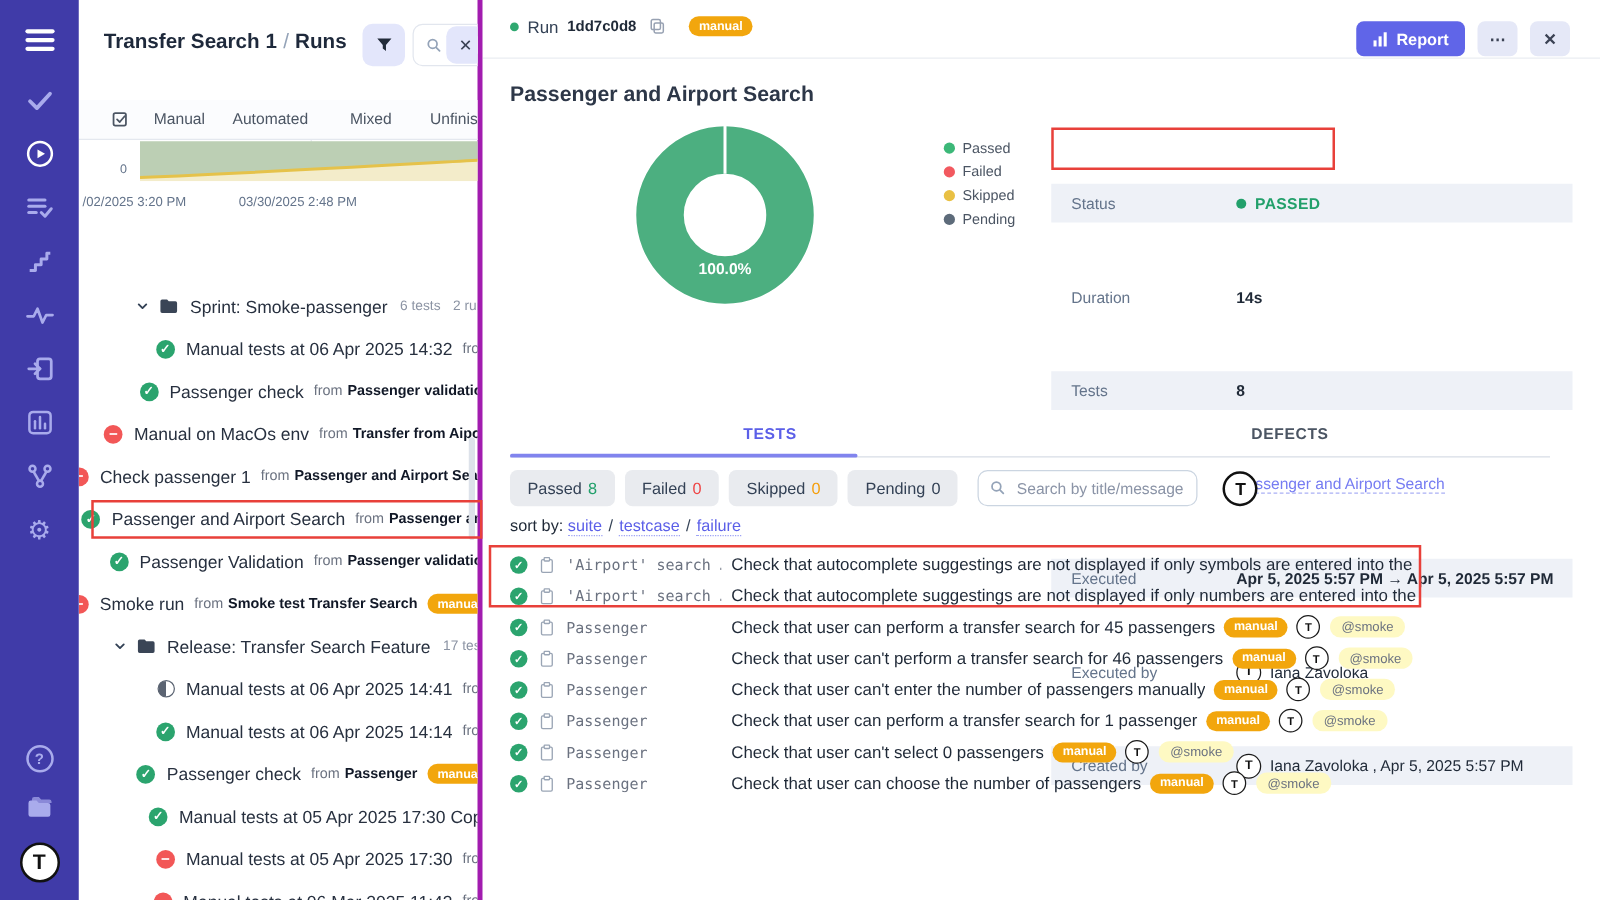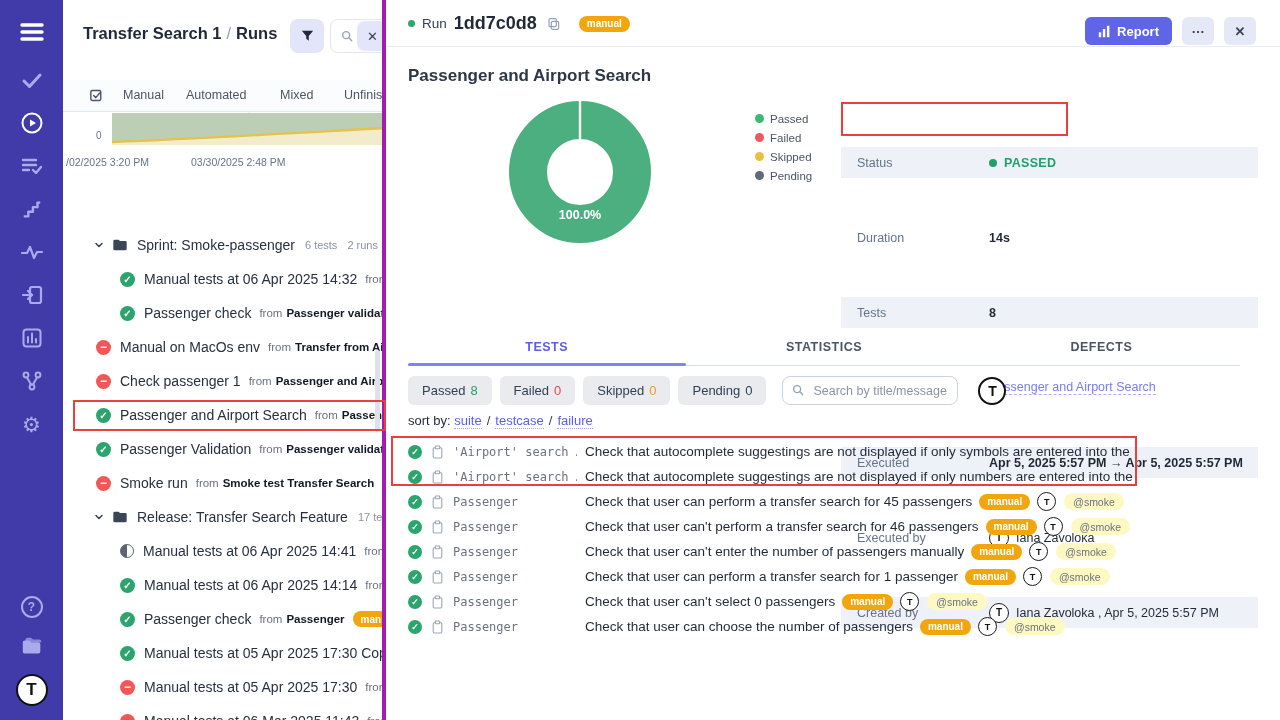--- a/index.html
+++ b/index.html
@@ -35,21 +35,21 @@
   .lp-tabs { position:absolute; left:0; top:80px; width:323px; height:32px; background:#fbfcfe;
     border-bottom:1px solid #e4e8ef; white-space:nowrap; }
   .lp-tab { position:absolute; top:8px; font-size:12.5px; color:#4b5563; cursor:pointer; }
   .lp-tab-ico { position:absolute; left:25px; top:7px; cursor:pointer; }
   .lp-chart { position:absolute; left:49px; top:112px; }
   .lp-y0 { position:absolute; left:33px; top:130px; font-size:10px; color:#64748b; }
   .lp-x0 { position:absolute; left:3px; top:156px; font-size:10.5px; color:#64748b; }
   .lp-x1 { position:absolute; left:128px; top:156px; font-size:10.5px; color:#64748b;text-align:right; }
 
   .tree { position:absolute; left:0; top:228px; width:330px; }
-  .trow { display:flex; align-items:center; height:34px; white-space:nowrap; overflow:hidden; cursor:pointer; }
+  .trow { display:flex; align-items:center; height:34px; white-space:nowrap; overflow:hidden; cursor:pointer;justify-content:flex-end; }
   .ind0 { padding-left:33px; } .ind1 { padding-left:57px; } .fold { padding-left:30px; }
   .tlabel { font-size:14px; color:#27303f; margin-left:0; }
   .fpre { font-size:11.5px; color:#6b7280; margin-left:8px; }
   .fsrc { font-size:11.5px; font-weight:bold; color:#111827; margin-left:4px; }
   .tmeta { font-size:11px; color:#8b93a3; margin-left:10px; }
   .chev { margin-right:7px; flex:0 0 auto; }
   .fold-ico { margin-right:9px; flex:0 0 auto; }
   .ic { width:15px; height:15px; border-radius:50%; flex:0 0 auto; display:inline-flex; align-items:center;
     justify-content:center; color:#fff; font-size:10px; font-weight:bold; margin-right:9px; }
   .ic-pass { background:#2ba46e; } .ic-pass::before { content:"✓"; }
@@ -59,21 +59,21 @@
   .pill { background:#f2a60d; color:#fff; font-size:10px; font-weight:bold; padding:2.5px 8px;
     border-radius:9px; margin-left:8px; flex:0 0 auto; }
   .lp-scrollthumb { position:absolute; right:2px; top:350px; width:5px; height:82px; background:#dde2ea; border-radius:3px; }
 
   
   .main { position:absolute; left:386px; top:0; width:894px; height:637px; background:#fff; }
   .run-header { position:absolute; left:0; top:0; width:894px; height:47px; border-bottom:1px solid #eaedf2; }
   .run-left { position:absolute; left:22px; top:13px; display:flex; align-items:center; gap:7px; }
   .run-dot { width:7px; height:7px; border-radius:50%; background:#2fa870; }
   .run-word { font-size:13.5px; color:#334155; }
-  .run-id { font-size:18px; font-weight:bold; color:#1f2937; }
+  .run-id { font-size:12px; font-weight:bold; color:#1f2937; }
   .copy-btn { background:none; border:none; cursor:pointer; display:flex; padding:0 2px; }
   .hdr-btns { position:absolute; right:24px; top:17px; display:flex; gap:10px; }
   .report-btn { background:#6065e8; color:#fff; border:none; border-radius:6px; height:28px; padding:0 13px;
     font-size:13px; font-weight:bold; display:flex; align-items:center; gap:6px; cursor:pointer; }
   .sq-btn { width:32px; height:28px; background:#e5e8f7; border:none; border-radius:6px; color:#3b4254;
     font-size:13px; font-weight:bold; cursor:pointer; }
   .page-title { position:absolute; left:22px; top:66px; font-size:17px; font-weight:bold; color:#2d3748; }
 
   .legend { position:absolute; left:369px; top:109px; }
   .leg-item { display:flex; align-items:center; gap:6px; height:19px; }
@@ -475,21 +475,20 @@
       <span class="dlabel">Created by</span>
       <span class="dvalue normal">
           <span class="mini-avatar">T</span>
           <span>Iana Zavoloka , Apr 5, 2025 5:57 PM</span>
         </span>
     </div>
   </div>
 
   <div class="tabs-bar">
     <span class="tab active">TESTS</span>
-    <span class="tab">STATISTICS</span>
     <span class="tab">DEFECTS</span>
   </div>
   <div class="tab-underline"></div>
 
   <div class="filter-row">
     <button class="chip">
         <span>Passed</span>
         <span class="cnt-green">8</span>
       </button>
     <button class="chip">

